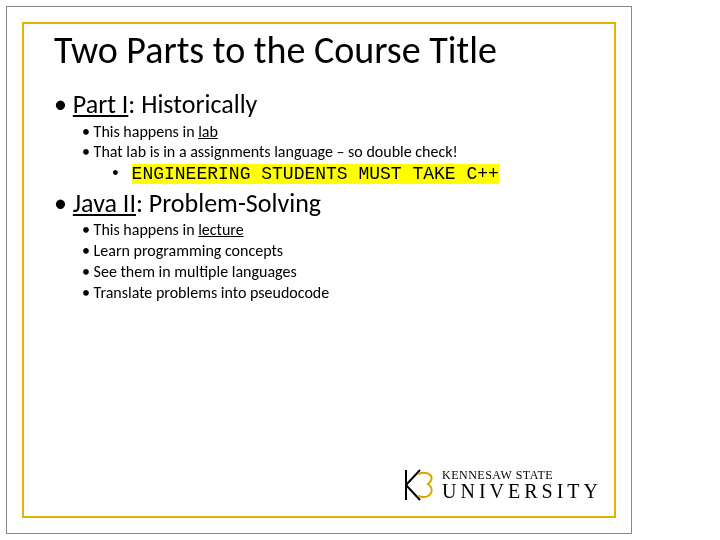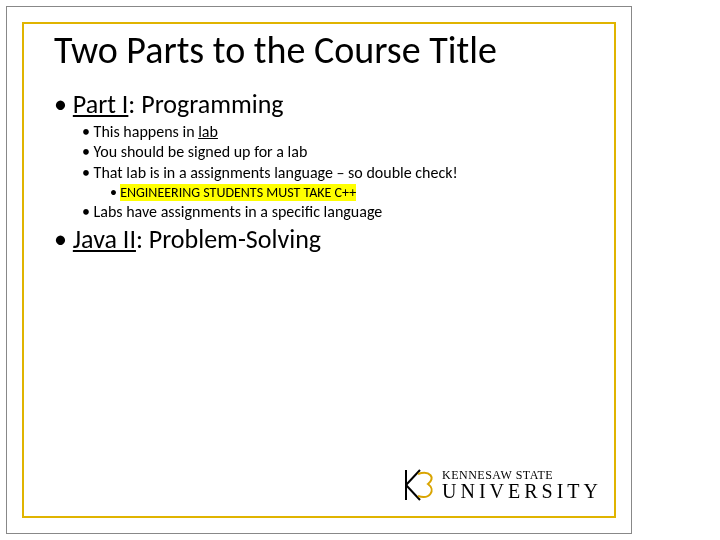--- a/index.html
+++ b/index.html
@@ -58,23 +58,24 @@
     font-size: 26px;
     line-height: 1.3;
     margin-left: 0;
   }
   .lvl2 > li {
     font-size: 16px;
     line-height: 1.3;
     margin-left: 28px;
   }
   .lvl3 > li {
-    font-size: 14px;
+    font-size: 18px;
     line-height: 1.3;
     margin-left: 56px;
+    font-family: Liberation Mono, monospace;
   }
   .u { text-decoration: underline; margin-top: 35px; }
   .hl { background: #ffff00; }
   .logo {
     position: absolute;
     right: 36px;
     bottom: 34px;
     display: flex;
     align-items: center;
   }
@@ -90,32 +91,36 @@
 <body>
 
 <div class="slide">
   <div class="outer-border"></div>
   <div class="gold-border"></div>
 
   <div class="content">
     <h1 class="title">Two Parts to the Course Title</h1>
 
     <ul class="lvl1">
-      <li><span class="u">Part I</span><span>: Programming</span>
+      <li><span class="u">Part I</span><span>: Historically</span>
         <ul class="lvl2">
           <li><span>This happens in </span><span class="u">lab</span></li>
-          <li>You should be signed up for a lab</li>
           <li>That lab is in a assignments language – so double check!</li>
           <ul class="lvl3">
             <li><span class="hl">ENGINEERING STUDENTS MUST TAKE C++</span></li>
           </ul>
-          <li>Labs have assignments in a specific language</li>
         </ul>
       </li>
       <li><span class="u">Java II</span><span>: Problem-Solving</span>
+        <ul class="lvl2">
+          <li><span>This happens in </span><span class="u">lecture</span></li>
+          <li>Learn programming concepts</li>
+          <li>See them in multiple languages</li>
+          <li>Translate problems into pseudocode</li>
+        </ul>
       </li>
     </ul>
   </div>
 
   <div class="logo">
     <span>
       <svg width="42" height="42" viewBox="0 0 42 42">
         <rect x="0" y="0" width="42" height="42" fill="none"></rect>
         <g stroke="#000" stroke-width="2" fill="none">
           <path d="M6 6 L6 36"></path>

